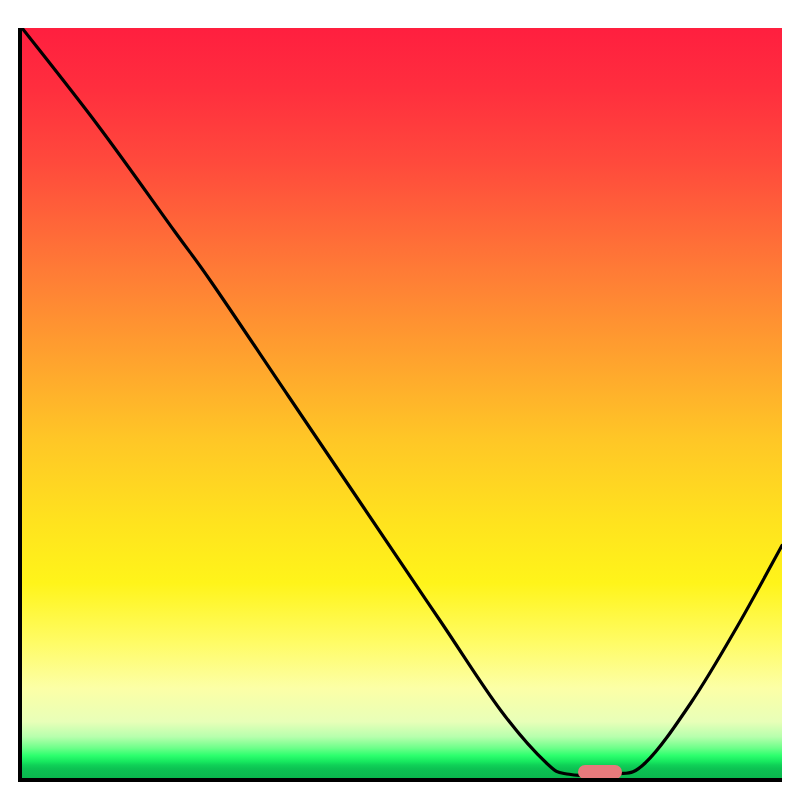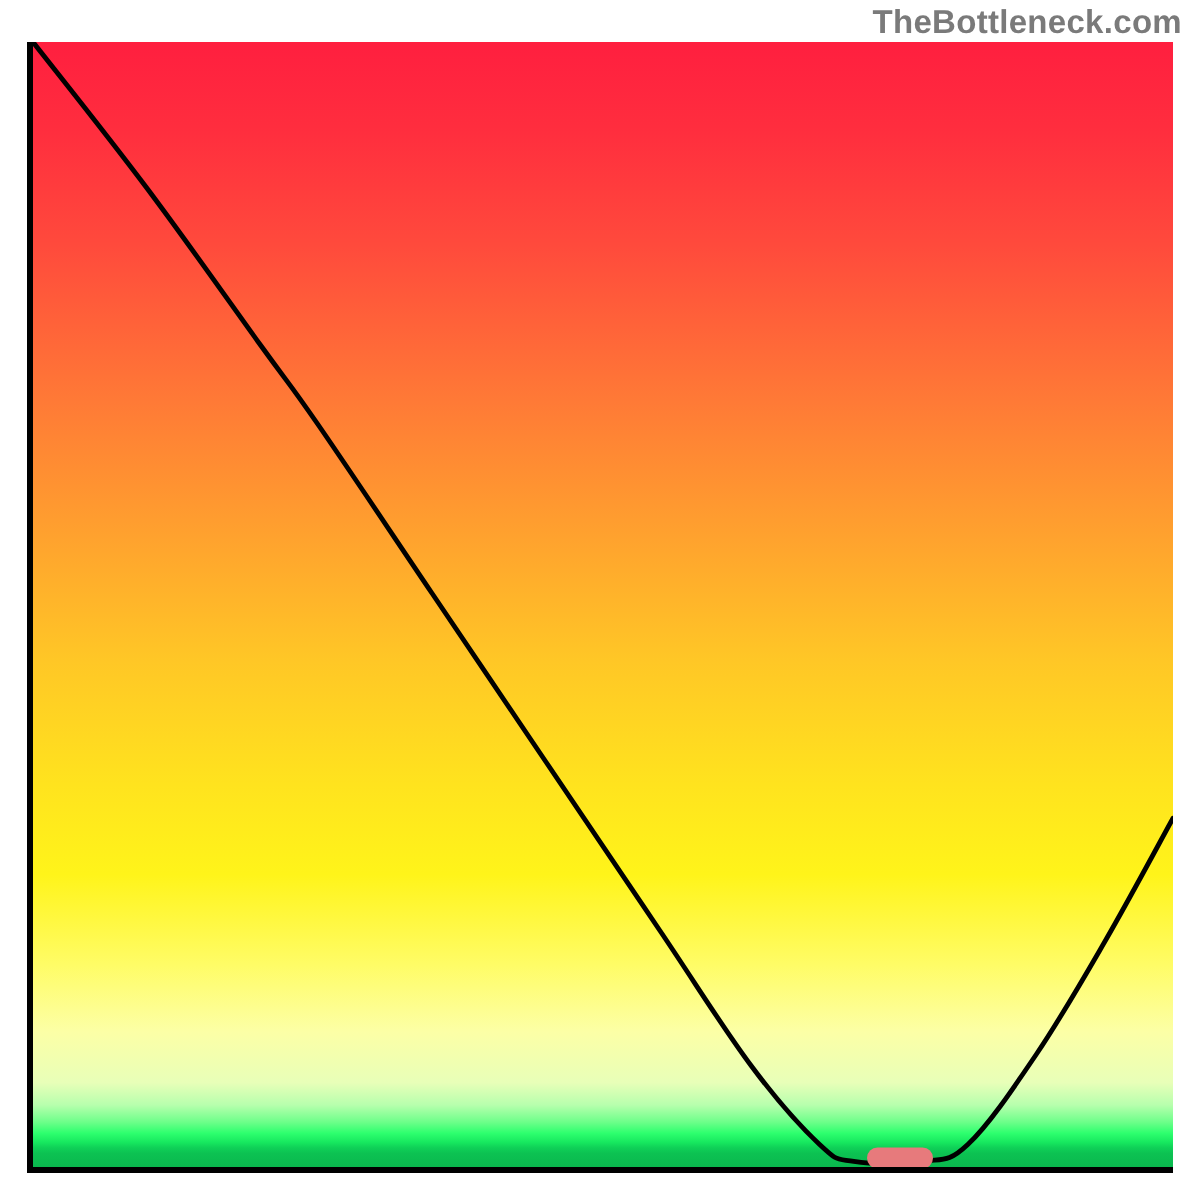--- a/index.html
+++ b/index.html
@@ -71,21 +71,20 @@
     height: 14px;
     border-radius: 8px;
     background: #e77a7c;
     transform: translate(-50%, -50%);
   }
 </style>
 </head>
 <body>
 
 <div class="container">
-  <div class="watermark">TheBottleneck.com</div>
 
   <div class="plot-area">
 
     <div class="gradient"></div>
 
     <svg class="curve" viewBox="0 0 760 750" preserveAspectRatio="none">
       <path id="curve-path" fill="none" stroke="#000" stroke-width="3.2" stroke-linecap="round" stroke-linejoin="round" d="M 0.00 0.00 C 13.68 17.55, 48.64 61.05, 76.00 97.50 C 103.36 133.95, 131.48 174.15, 152.00 202.50 C 172.52 230.85, 169.48 225.30, 190.00 255.00 C 210.52 284.70, 238.64 327.00, 266.00 367.50 C 293.36 408.00, 314.64 439.50, 342.00 480.00 C 369.36 520.50, 393.38 556.05, 418.00 592.50 C 442.62 628.95, 459.65 656.85, 478.80 682.50 C 497.95 708.15, 512.09 723.52, 524.40 735.00 C 536.71 746.48, 534.89 744.23, 547.20 746.25 C 559.51 748.27, 579.12 748.27, 592.80 746.25 C 606.48 744.23, 609.52 747.83, 623.20 735.00 C 636.88 722.17, 652.38 699.30, 668.80 675.00 C 685.22 650.70, 697.98 628.35, 714.40 600.00 C 730.82 571.65, 751.79 532.35, 760.00 517.50"></path>
     </svg>
 
     <div id="marker" class="marker" style="left: 577.6px; top: 744px; background: rgb(231, 122, 124);"></div>

